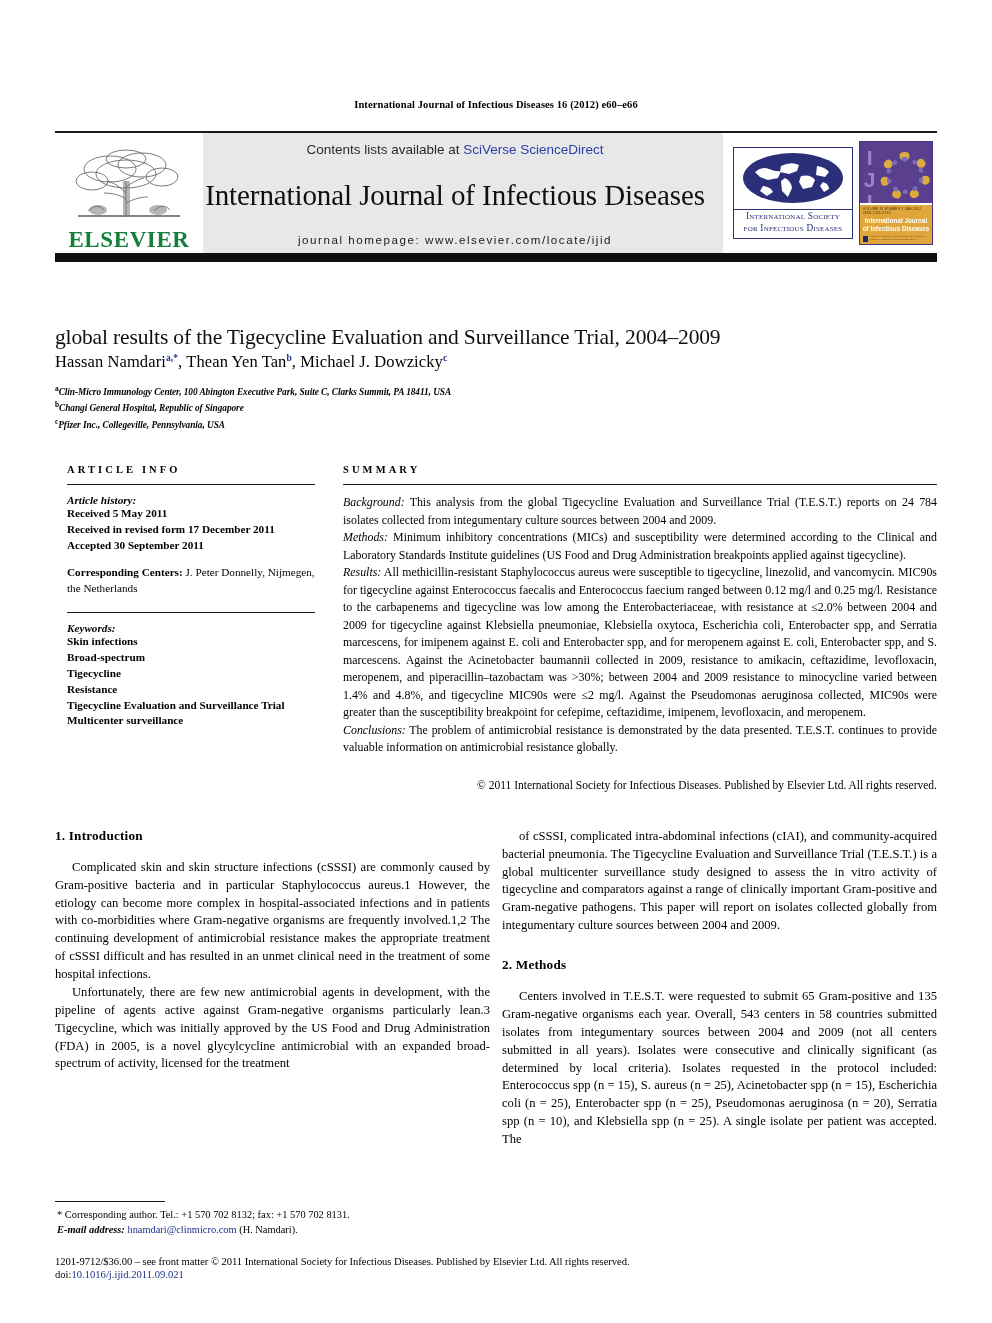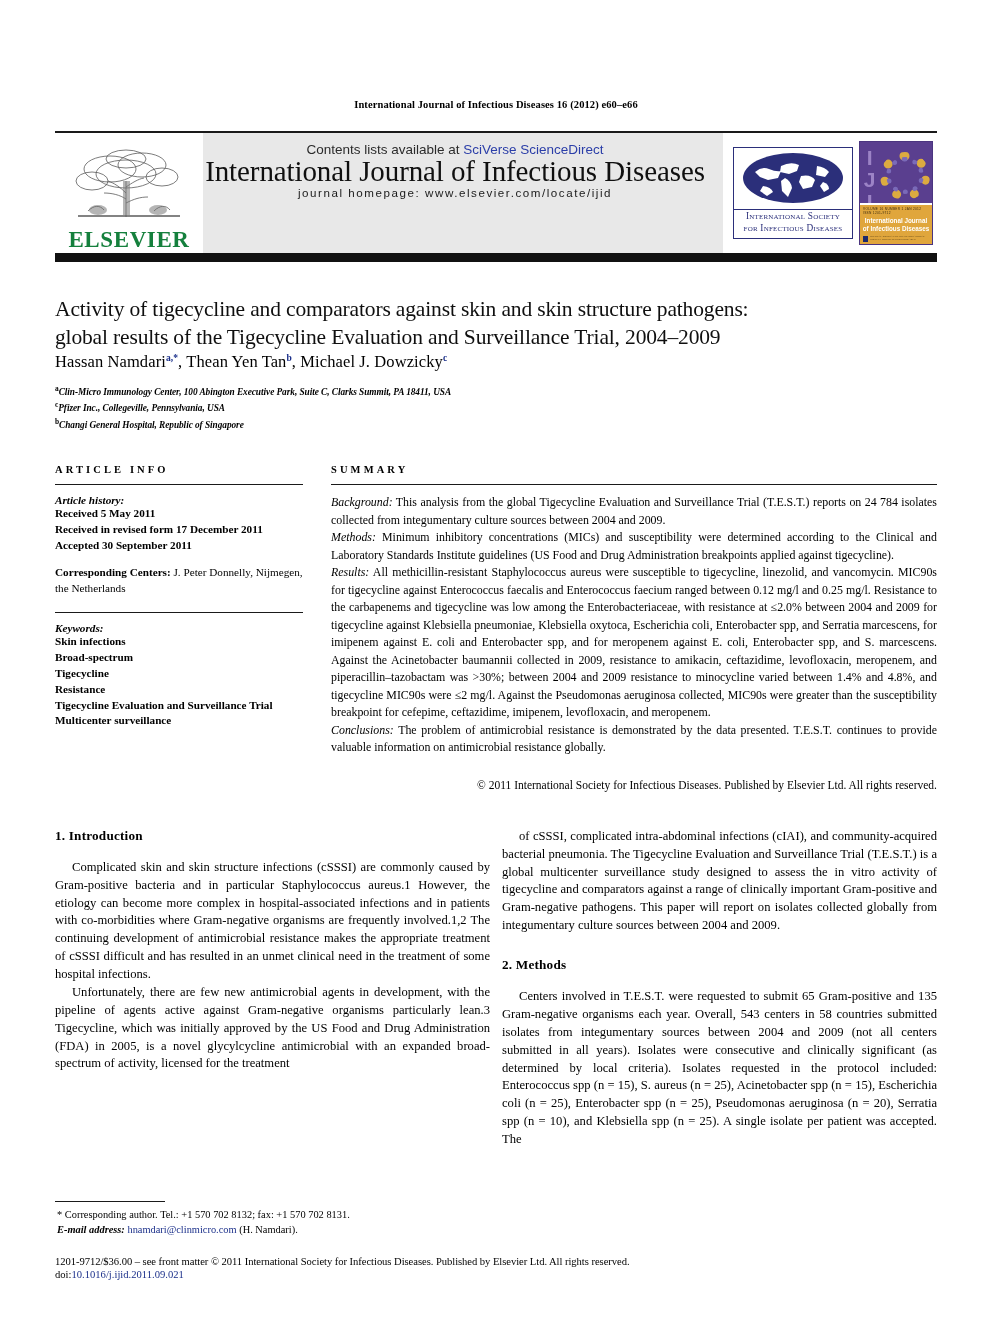--- a/index.html
+++ b/index.html
@@ -52,20 +52,21 @@
     color: #15803d;
     line-height: 1;
     margin-top: 7px;
   }
   .center-panel {
     flex: 1;
     background: #e8e8e8;
     display: flex;
     flex-direction: column;
     align-items: center;
+    justify-content: space-between;
     padding: 9px 16px 7px 0;
     margin-right: 8px;
   }
   .contents-line {
     font-family: "Liberation Sans", sans-serif;
     font-size: 13.5px;
     color: #2b2b2b;
   }
   .contents-line .sd-link { color: #2b3ea8; }
   .journal-name {
@@ -186,21 +187,21 @@
     letter-spacing: -0.05px;
   }
   .affil sup { font-style: normal; font-size: 7.4px; vertical-align: super; }
 
   
   .info-summary {
     display: flex;
     margin-top: 32px;
     gap: 28px;
   }
-  .col-info { width: 248px; flex: none; }
+  .col-info { width: 248px; flex: none; margin-left: 12px; }
   .col-summary { flex: 1; }
   .sec-label {
     font-family: "Liberation Serif", serif;
     font-size: 10.5px;
     font-weight: bold;
     letter-spacing: 3.1px;
     padding-bottom: 9px;
   }
   .hr-thin { border: 0; border-top: 1.6px solid #1a1a1a; margin: 0 0 9px 0; }
   .info-italic { font-style: italic; font-weight: bold; font-size: 11.2px; }
@@ -340,30 +341,30 @@
           </div>
         </div>
       </div>
     </div>
   </div>
 
   <div class="dark-rule"></div>
 
   <div class="title-block">
     <h1 class="paper-title">
-      <span>Activity of tigecycline and comparators against skin and skin structure pathogens:</span><br>
+      <br>
       <span>global results of the Tigecycline Evaluation and Surveillance Trial, 2004–2009</span>
     </h1>
 
     <div class="authors"><span>Hassan Namdari</span><sup>a,*</sup>, <span>Thean Yen Tan</span><sup>b</sup>, <span>Michael J. Dowzicky</span><sup>c</sup></div>
 
     <div class="affiliations">
       <div class="affil"><sup>a</sup><span>Clin-Micro Immunology Center, 100 Abington Executive Park, Suite C, Clarks Summit, PA 18411, USA</span></div>
+      <div class="affil"><sup>b</sup><span>Changi General Hospital, Republic of Singapore</span></div>
       <div class="affil"><sup>c</sup><span>Pfizer Inc., Collegeville, Pennsylvania, USA</span></div>
-      <div class="affil"><sup>b</sup><span>Changi General Hospital, Republic of Singapore</span></div>
     </div>
   </div>
 
   <div class="info-summary">
 
     <div class="col-info">
       <div class="sec-label">ARTICLE INFO</div>
       <hr class="hr-thin">
       <div class="info-italic">Article history:</div>
       <div class="info-line">Received 5 May 2011</div>

